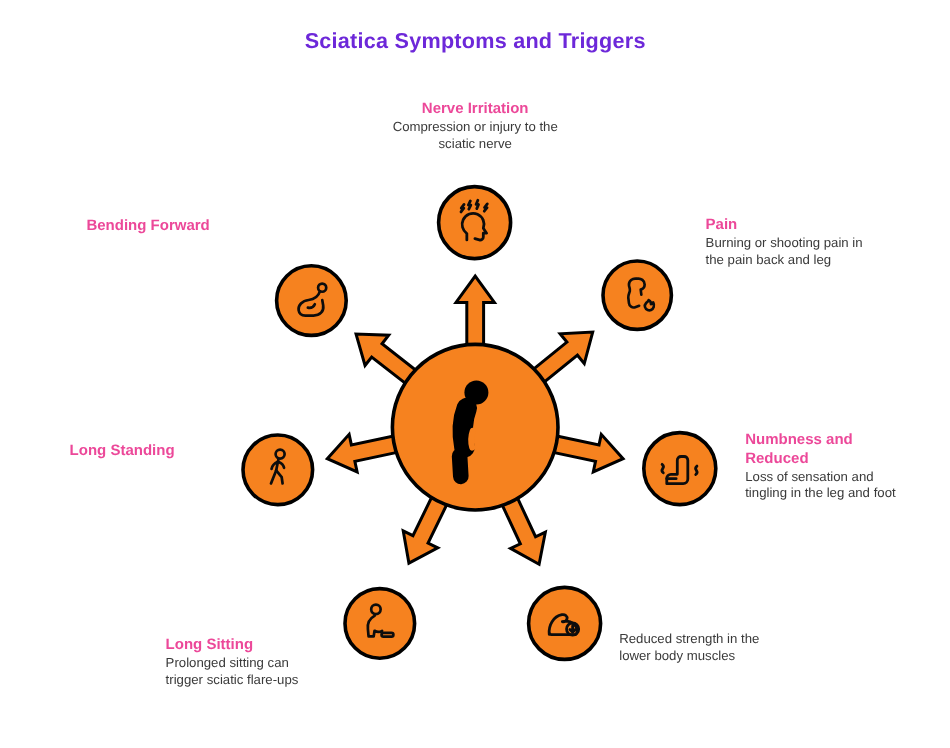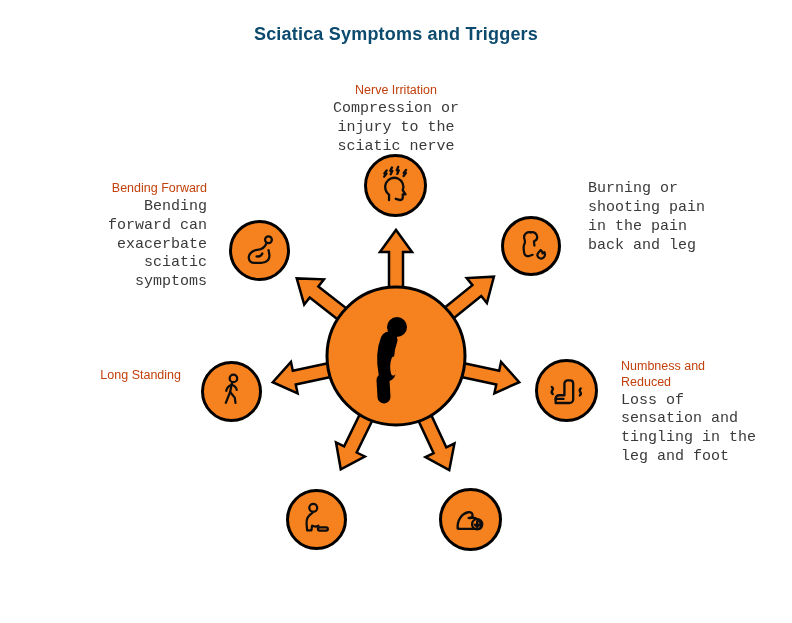--- a/index.html
+++ b/index.html
@@ -3,28 +3,28 @@
 <meta charset="utf-8">
 <style>
   html,body{margin:0;padding:0;}
   body{
     width:792px;height:623px;position:relative;background:#ffffff;
     font-family:"Liberation Sans","DejaVu Sans",sans-serif;overflow:hidden;
   }
   .abs{position:absolute;}
   .title{
     left:0;top:24px;width:792px;text-align:center;
-    font-size:18px;font-weight:bold;color:#0c4a6e;letter-spacing:.2px;
+    font-size:18px;font-weight:bold;color:#6d28d9;letter-spacing:.2px;
   }
   .node-text{line-height:1.26;}
-  .node-text .label{font-size:12.5px;font-weight:normal;color:#c2410c;margin:0 0 1px 0;}
-  .node-text .desc{font-size:15px;color:#3a3a3a;font-family:Liberation Mono, monospace;}
+  .node-text .label{font-size:12.5px;font-weight:bold;color:#ec4899;margin:0 0 1px 0;}
+  .node-text .desc{font-size:11px;color:#3a3a3a;}
   .t-center{text-align:center;}
   .t-left{text-align:left;}
-  .t-right{text-align:right;}
+  .t-right{}
   .icon-circle{
     border-radius:50%;
     background:var(--orange);
     border:3px solid #000;
     box-sizing:border-box;
     display:flex;align-items:center;justify-content:center;
   }
   .icon-circle svg{width:82%;height:82%;display:block;}
   .icon-stroke{fill:none;stroke:#0d0d0d;stroke-width:2.4;stroke-linecap:round;stroke-linejoin:round;}
   .hub-svg{display:block;}
@@ -63,20 +63,21 @@
       <path d="M17.5 39 V33.5 C13.8 30.8 12.4 25.8 14.4 21.6 C16.6 17 22 15 26.6 17 C31.2 19 33.4 24.3 31.6 29 L34.4 33.2 H31.6 V36.4 C31.6 38.2 29.9 39.4 28.2 38.9 L24.4 37.8"></path>
       <path d="M12.5 15 l2.4-3.2 h-2.2 l2.4-3.2"></path>
       <path d="M19.2 12.6 l1.7-3.5 h-2.1 l1.7-3.5"></path>
       <path d="M26 12.2 l1.5-3.6 h-2.1 l1.5-3.6"></path>
       <path d="M32.4 14.4 l2.4-3.1 h-2.2 l2.4-3.1"></path>
     </g>
   </svg>
 </div>
 
 <div class="abs node-text t-left" style="left:588px;top:180px;width:135px;">
+  <div class="label">Pain</div>
   <div class="desc">Burning or shooting pain in the pain back and leg</div>
 </div>
 <div class="abs icon-circle" style="left:501px;top:216px;width:60px;height:60px;--orange:#F6821F;">
   <svg viewBox="0 0 48 48">
     <g class="icon-stroke">
       <path d="M23.5 9 C19.5 8.2 16.2 11 16.4 14.6 C16.5 16.6 17.6 18 17.2 20 C16.8 22 15.6 23.6 15.8 26 L16.4 31 C16.7 33.8 19.4 35.6 22 34.7 L25.6 33.4"></path>
       <path d="M23.5 9 C27.4 8.2 30.6 10.8 30.6 14.2 C30.6 16.6 29.2 18.2 27 18.8 L27.6 23.4"></path>
       <path d="M33.4 37.2 c-2.7-1-3.5-4.1-1.6-6.1 c0.8-0.9 2-1.4 2.4-2.8 c1.5 0.8 2.3 2.1 2.1 3.6 c1-0.2 1.6-0.7 2-1.5 c1.5 2.6 0.5 5.7-2 6.8 c-0.9 0.4-2 0.4-2.9 0 z"></path>
     </g>
   </svg>
@@ -91,32 +92,35 @@
     <g class="icon-stroke">
       <path d="M13 37 v-4.5 c0-2 1.6-3.5 3.5-3.5 H22 V17 c0-1.8 1.5-3.2 3.2-3.2 h2.6 c1.8 0 3.2 1.4 3.2 3.2 V33 c0 2.2-1.8 4-4 4 z"></path>
       <path d="M13 32.8 h8"></path>
       <path d="M9 20.5 q2 1.6 0.5 3.6 q-1.5 2 0.5 3.6"></path>
       <path d="M38.8 22 q-2 1.6-0.5 3.6 q1.5 2-0.5 3.6"></path>
     </g>
   </svg>
 </div>
 
 <div class="abs node-text t-left" style="left:516px;top:527px;width:125px;">
+  <div class="desc">Reduced strength in the lower body muscles</div>
 </div>
 <div class="abs icon-circle" style="left:439px;top:488px;width:63px;height:63px;--orange:#F6821F;">
   <svg viewBox="0 0 48 48">
     <g class="icon-stroke">
       <path d="M11 33.5 C10.2 25.5 14.6 18.2 21.8 16.7 C24.6 16.1 26.6 18 26.2 20.2 C25.9 22 24 23.2 22.2 22.6 C26.6 21.2 31.8 23 34 27 C35.4 29.6 35.2 32.2 33.4 33.8 H13 C11.8 33.8 11 32.9 11 31.8 Z"></path>
       <circle cx="31" cy="29" r="5.2"></circle>
       <path d="M31 26.3 v5.2 M28.7 29.4 l2.3 2.3 2.3-2.3"></path>
     </g>
   </svg>
 </div>
 
 <div class="abs node-text t-right" style="left:138px;top:530px;width:135px;">
+  <div class="label">Long Sitting</div>
+  <div class="desc">Prolonged sitting can trigger sciatic flare-ups</div>
 </div>
 <div class="abs icon-circle" style="left:286px;top:489px;width:61px;height:61px;--orange:#F6821F;">
   <svg viewBox="0 0 48 48">
     <g class="icon-stroke">
       <circle cx="20.5" cy="11.5" r="4.2"></circle>
       <path d="M19.5 17 C15 19.5 12.8 24 13.4 29 L14 35.5 H18.5 L19.3 30.5 C21.5 31.8 24 31.8 26 30.6"></path>
       <rect x="25.5" y="32.3" width="10.5" height="3.4" rx="1.7"></rect>
     </g>
   </svg>
 </div>
@@ -132,21 +136,20 @@
       <path d="M24 16.8 c-3 1.3-5.1 3.4-5.6 6.4"></path>
       <path d="M24.3 16.8 c2.8 1 4.7 2.9 5.2 5.4"></path>
       <path d="M22.5 24.5 l-4.6 11.5"></path>
       <path d="M22.5 24.5 l4.9 6 l0.8 5.6"></path>
     </g>
   </svg>
 </div>
 
 <div class="abs node-text t-right" style="left:72px;top:181px;width:135px;">
   <div class="label">Bending Forward</div>
-  <div class="desc">Bending forward can exacerbate sciatic symptoms</div>
 </div>
 <div class="abs icon-circle" style="left:229px;top:220px;width:61px;height:61px;--orange:#F6821F;">
   <svg viewBox="0 0 48 48">
     <g class="icon-stroke">
       <circle cx="33.5" cy="12.5" r="3.6"></circle>
       <path d="M31.5 15.8 C30 20.6 26.5 22.8 21.5 23.4 C15.8 24 12 28 12.6 32.4 C13 35.4 15.4 37.2 18.6 37.2 H25.8 C31.6 37.2 35.2 33.4 34.4 28.2 L33.6 23.6"></path>
       <path d="M20.8 30.2 c2.9 0.5 5.2-0.7 6.2-3.1"></path>
     </g>
   </svg>
 </div>

